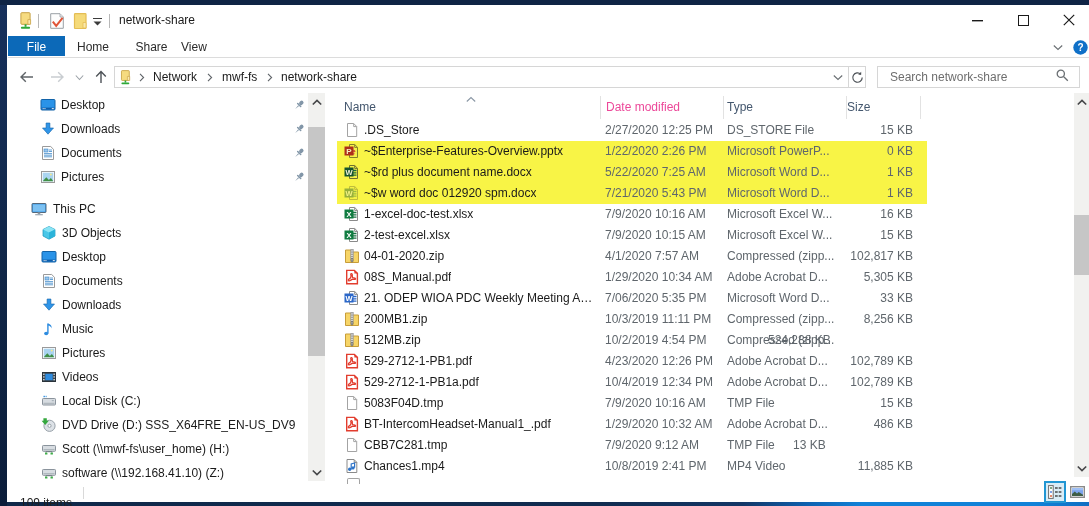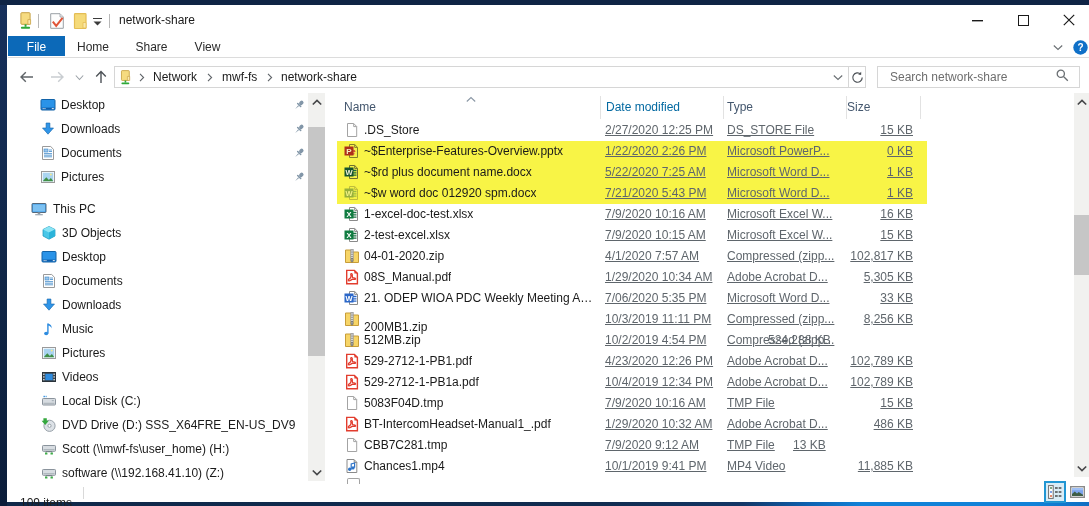--- a/index.html
+++ b/index.html
@@ -1,17 +1,17 @@
 <!DOCTYPE html>
 <html><head><meta charset="utf-8"><style>
 html,body{margin:0;padding:0;}
 body{width:1089px;height:506px;position:relative;overflow:hidden;background:#fff;font-family:'Liberation Sans',sans-serif;font-size:12px;color:#1a1a1a;}
 div{position:absolute;}
 .t{white-space:nowrap;line-height:15px;}
-.g{color:#5f666c;text-decoration:underline;}
+.g{color:#5f666c;}
 </style></head><body>
 <div style="left:0;top:0;width:7px;height:506px;background:linear-gradient(#16305c,#102647 55%,#0b1d3a)"></div>
 <div style="left:0;top:0;width:1089px;height:5px;background:#0f2445"></div>
 <div style="left:7px;top:502px;width:1082px;height:4px;background:linear-gradient(90deg,#0f2849 0%,#112c50 55%,#123666 68%,#0d61b0 74%,#1182d8 79%,#1182d8 95%,#0f6ec2 100%)"></div>
 <svg style="position:absolute;left:18px;top:12px" width="15" height="17" viewBox="0 0 15 17">
     <g transform="scale(1.0)">
       <rect x="2.9" y="0.7" width="9.2" height="11.6" rx="0.9" fill="#f6db80" stroke="#c7a145" stroke-width="1"></rect>
       <path d="M9.9 7.6h2.7v4.7H9.9z" fill="#fbe9ad" stroke="#c7a145" stroke-width="0.7"></path>
       <rect x="6.6" y="12.3" width="1.9" height="2.5" fill="#2fa838"></rect>
       <rect x="2.9" y="14.8" width="9.2" height="1.9" rx="0.9" fill="#2fa838"></rect>
@@ -35,21 +35,21 @@
 <div class="t" style="left:119px;top:13px;font-size:12px">network-share</div>
 <div style="left:972px;top:20px;width:11px;height:1px;background:#1a1a1a;box-shadow:0 0.4px 0 #1a1a1a"></div>
 <div style="left:1018px;top:15px;width:9px;height:9px;border:1.2px solid #1a1a1a"></div>
 <svg style="position:absolute;left:1063px;top:14px" width="12" height="12" viewBox="0 0 12 12">
     <path d="M0.8 0.8l10.4 10.4M11.2 0.8L0.8 11.2" stroke="#1a1a1a" stroke-width="1.2"></path>
   </svg>
 <div style="left:8px;top:36px;width:57px;height:20px;background:#0c69b8"></div>
 <div class="t" style="left:8px;top:40px;width:57px;text-align:center;color:#fff">File</div>
 <div class="t" style="left:63px;top:40px;width:60px;text-align:center;color:#2b2b2b">Home</div>
 <div class="t" style="left:123px;top:40px;width:57px;text-align:center;color:#2b2b2b">Share</div>
-<div class="t" style="left:181px;top:40px;width:53px;text-align:center;color:#2b2b2b">View</div>
+<div class="t" style="left:181px;top:40px;width:53px;color:#2b2b2b">View</div>
 <div style="left:8px;top:56.5px;width:1081px;height:1px;background:#dcdcdc"></div>
 <svg style="position:absolute;left:1053px;top:44px" width="10" height="7" viewBox="0 0 10 7">
     <path d="M0.8 1.5l4.2 4 4.2 -4" fill="none" stroke="#6a6f73" stroke-width="1.1"></path>
   </svg>
 <svg style="position:absolute;left:1073px;top:40px" width="15" height="15" viewBox="0 0 15 15">
     <circle cx="7.5" cy="7.5" r="7.2" fill="#0f70c8"></circle>
     <text x="7.5" y="11.2" font-family="Liberation Sans" font-size="10" font-weight="bold" fill="#fff" text-anchor="middle">?</text>
   </svg>
 <svg style="position:absolute;left:19px;top:71px" width="15" height="12" viewBox="0 0 15 12">
     <path d="M14 6H2M6.8 1.2L2 6l4.8 4.8" fill="none" stroke="#5f6468" stroke-width="1.4"></path>
@@ -238,21 +238,21 @@
 <div class="t" style="left:62px;top:466px">software (\\192.168.41.10) (Z:)</div>
 <div style="left:308px;top:93px;width:17px;height:388px;background:#f1f1ef"></div>
 <svg style="position:absolute;left:312px;top:99px" width="10" height="7" viewBox="0 0 10 7">
     <path d="M0.8 5.5l4.2 -4 4.2 4" fill="none" stroke="#47484a" stroke-width="1.7"></path>
   </svg>
 <div style="left:308px;top:127px;width:17px;height:229px;background:#c6c6c6"></div>
 <svg style="position:absolute;left:312px;top:469px" width="10" height="7" viewBox="0 0 10 7">
     <path d="M0.8 1.5l4.2 4 4.2 -4" fill="none" stroke="#47484a" stroke-width="1.7"></path>
   </svg>
 <div class="t" style="left:344px;top:100px;color:#44576e">Name</div>
-<div class="t" style="left:606px;top:100px;color:#0369a1">Date modified</div>
+<div class="t" style="left:606px;top:100px;color:#ec4899">Date modified</div>
 <div class="t" style="left:727px;top:100px;color:#44576e">Type</div>
 <div class="t" style="left:847px;top:100px;color:#44576e">Size</div>
 <svg style="position:absolute;left:466px;top:96px" width="10" height="7" viewBox="0 0 10 7">
     <path d="M0.8 5.5l4.2 -4 4.2 4" fill="none" stroke="#8a97a5" stroke-width="1.1"></path>
   </svg>
 <div style="left:600px;top:96px;width:1px;height:23px;background:#e2e2e2"></div>
 <div style="left:723px;top:96px;width:1px;height:23px;background:#e2e2e2"></div>
 <div style="left:846px;top:96px;width:1px;height:23px;background:#e2e2e2"></div>
 <div style="left:920px;top:96px;width:1px;height:23px;background:#e2e2e2"></div>
 <div style="left:337px;top:141px;width:590px;height:63px;background:#f8f446"></div>
@@ -355,21 +355,21 @@
 <div class="t g" style="left:605px;top:291px">7/06/2020 5:35 PM</div>
 <div class="t g" style="left:727px;top:291px">Microsoft Word D...</div>
 <div class="t g" style="left:793px;top:291px;width:120px;text-align:right">33 KB</div>
 <svg style="position:absolute;left:344px;top:311px" width="17" height="17" viewBox="0 0 17 17">
     <path d="M1.5 2h5l1.5 2h6.5v10.5h-13z" fill="#f7d567" stroke="#c79d3a"></path>
     <rect x="6.8" y="1.6" width="2.4" height="9.2" fill="#ececec" stroke="#8a8a8a" stroke-width="0.7"></rect>
     <path d="M8 2.6v0.9m0 0.9v0.9m0 0.9v0.9m0 0.9v0.9m0 0.9v0.9" stroke="#4a4a4a" stroke-width="1"></path>
     <rect x="7" y="10.8" width="2" height="3" rx="0.6" fill="#dcdcdc" stroke="#5a5a5a" stroke-width="0.8"></rect>
     <circle cx="8" cy="12.7" r="0.5" fill="#4a4a4a"></circle>
   </svg>
-<div class="t" style="left:364px;top:320px;max-width:231px;overflow:hidden;text-overflow:ellipsis">200MB1.zip</div>
+<div class="t" style="left:364px;top:312px;max-width:231px;overflow:hidden;text-overflow:ellipsis">200MB1.zip</div>
 <div class="t g" style="left:605px;top:312px">10/3/2019 11:11 PM</div>
 <div class="t g" style="left:727px;top:312px">Compressed (zipp...</div>
 <div class="t g" style="left:793px;top:312px;width:120px;text-align:right">8,256 KB</div>
 <svg style="position:absolute;left:344px;top:332px" width="17" height="17" viewBox="0 0 17 17">
     <path d="M1.5 2h5l1.5 2h6.5v10.5h-13z" fill="#f7d567" stroke="#c79d3a"></path>
     <rect x="6.8" y="1.6" width="2.4" height="9.2" fill="#ececec" stroke="#8a8a8a" stroke-width="0.7"></rect>
     <path d="M8 2.6v0.9m0 0.9v0.9m0 0.9v0.9m0 0.9v0.9m0 0.9v0.9" stroke="#4a4a4a" stroke-width="1"></path>
     <rect x="7" y="10.8" width="2" height="3" rx="0.6" fill="#dcdcdc" stroke="#5a5a5a" stroke-width="0.8"></rect>
     <circle cx="8" cy="12.7" r="0.5" fill="#4a4a4a"></circle>
   </svg>
@@ -421,21 +421,21 @@
 <div class="t g" style="left:727px;top:438px">TMP File</div>
 <div class="t g" style="left:793px;top:438px;width:120px;text-align:left">13 KB</div>
 <svg style="position:absolute;left:344px;top:458px" width="17" height="17" viewBox="0 0 17 17">
     <path d="M3 1.5h7l2.8 2.8v10.2h-9.8z" fill="#fff" stroke="#8a8a8a"></path>
     <path d="M10.2 1.7v2.7h2.7" fill="none" stroke="#8a8a8a"></path>
     <circle cx="5.7" cy="11.2" r="1.7" fill="#2e74c9"></circle>
     <path d="M7.2 11.2V5.9l3.4-0.9v4.7" stroke="#2e74c9" stroke-width="1.2" fill="none"></path>
     <circle cx="9" cy="9.9" r="1.6" fill="#2e74c9"></circle>
   </svg>
 <div class="t" style="left:364px;top:459px;max-width:231px;overflow:hidden;text-overflow:ellipsis">Chances1.mp4</div>
-<div class="t g" style="left:605px;top:459px">10/1/2019 9:41 PM</div>
+<div class="t g" style="left:605px;top:459px">10/8/2019 2:41 PM</div>
 <div class="t g" style="left:727px;top:459px">MP4 Video</div>
 <div class="t g" style="left:793px;top:459px;width:120px;text-align:right">11,885 KB</div>
 <div style="left:347px;top:478px;width:11px;height:6px;border:1px solid #a3a3a3;border-bottom:none;border-radius:2px 2px 0 0;background:#fff"></div>
 <div style="left:1074px;top:93px;width:15px;height:384px;background:#f1f1ef"></div>
 <svg style="position:absolute;left:1077px;top:99px" width="10" height="7" viewBox="0 0 10 7">
     <path d="M0.8 5.5l4.2 -4 4.2 4" fill="none" stroke="#47484a" stroke-width="1.7"></path>
   </svg>
 <div style="left:1074px;top:215px;width:15px;height:60px;background:#c6c6c6"></div>
 <svg style="position:absolute;left:1077px;top:465px" width="10" height="7" viewBox="0 0 10 7">
     <path d="M0.8 1.5l4.2 4 4.2 -4" fill="none" stroke="#47484a" stroke-width="1.7"></path>

